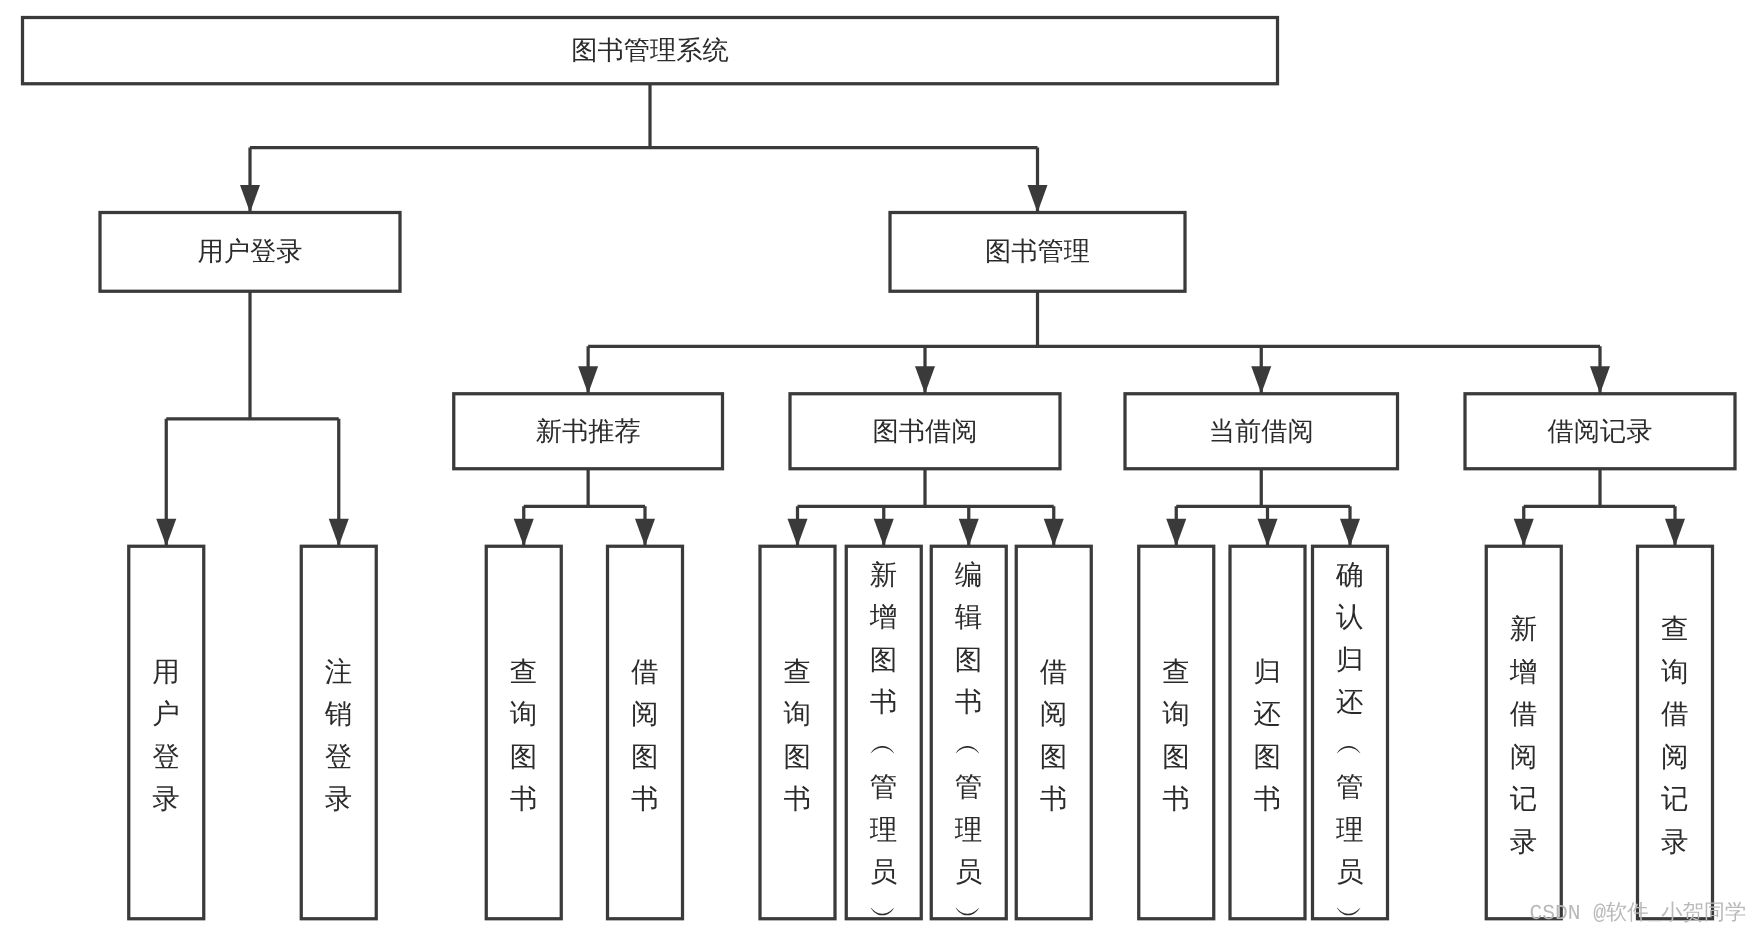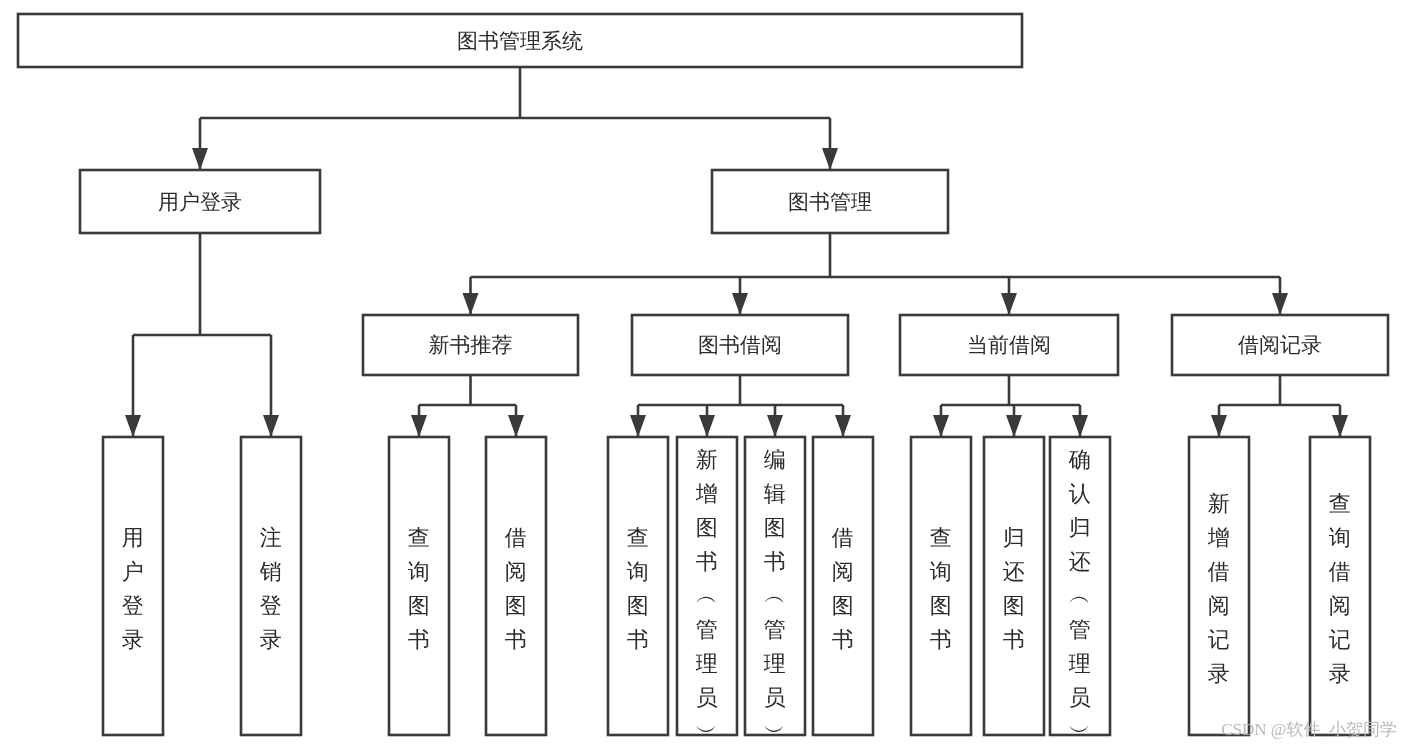--- a/index.html
+++ b/index.html
@@ -53,21 +53,21 @@
     stroke-linecap: butt;
   }
   .arrow-head {
     fill: #3a3a3a;
     stroke: none;
   }
   .watermark {
     position: absolute;
     right: 8px;
     bottom: 6px;
-    font-family: Liberation Serif, serif;
+    font-family: Liberation Mono, monospace;
     font-size: 17px;
     color: #b9b9b9;
     white-space: nowrap;
     user-select: none;
   }
 </style>
 </head>
 <body>
 
 <div id="diagram-root">

